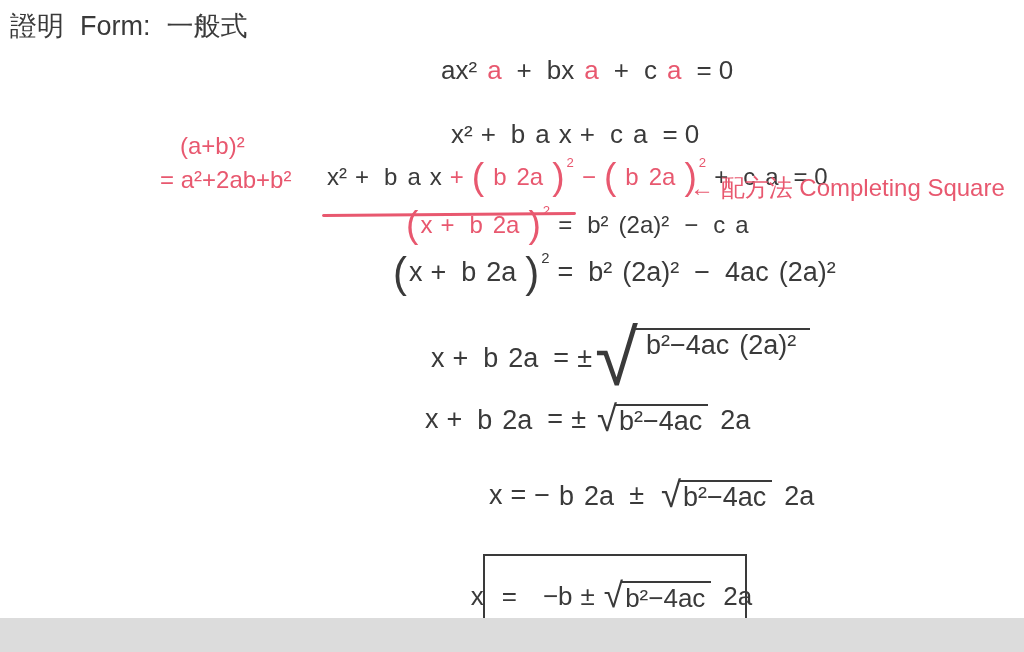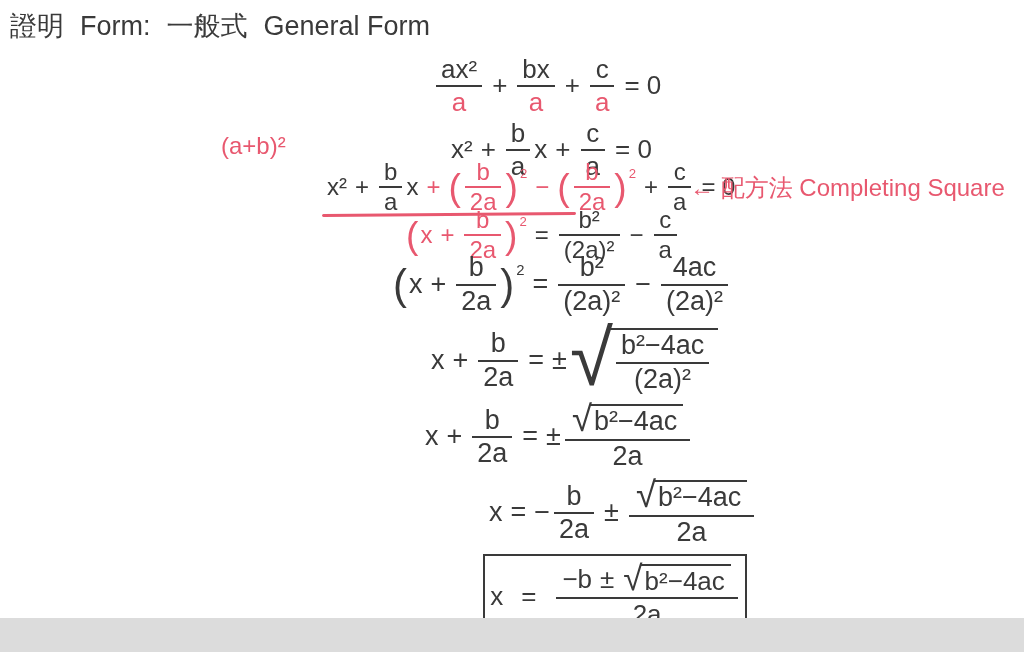--- a/index.html
+++ b/index.html
@@ -20,21 +20,21 @@
     line-height: 1.1;
   }
   .row > * { flex: none; }
   .pink { color: var(--pink, #e8586f); }
   .grp { display: inline-flex; align-items: center; }
   .op { margin: 0 7px; }
   .tok { margin: 0 1px; }
   
   .frac {
     display: inline-flex;
-    flex-direction: column;
+    flex-direction: row;
     align-items: center;
     text-align: left;
     line-height: 1.02;
     margin: 0 3px;
   }
   .frac .fn, .frac .fd { padding: 0 5px; }
   .frac .fb {
     display: block; width: 100%; height: 0;
     border: 0; border-top: 2.5px solid currentColor;
     margin: 2px 0;
@@ -68,21 +68,20 @@
 </style>
 </head>
 <body>
 
 <div class="page">
 
   <div class="row" style="left:10px; top:12px; font-size:27px; gap:16px;">
     <span>證明</span>
     <span>Form:</span>
     <span>一般式</span>
-    <span>General Form</span>
   </div>
 
   <div class="row" style="left:433px; top:56px; font-size:26px;">
     <span class="frac">
       <span class="fn">ax²</span>
       <i class="fb"></i>
       <span class="fd pink">a</span>
     </span>
     <span class="op">+</span>
     <span class="frac">
@@ -110,21 +109,22 @@
     <span class="tok">x</span>
     <span class="op">+</span>
     <span class="frac">
       <span class="fn">c</span>
       <i class="fb"></i>
       <span class="fd">a</span>
     </span>
     <span class="op">= 0</span>
   </div>
 
-  <div class="note pink" style="left:180px; top:132px; font-size:24px;margin-left:41px;">(a+b)²</div>
+  <div class="note pink" style="left:180px; top:132px; font-size:24px;">(a+b)²</div>
+  <div class="note pink" style="left:160px; top:166px; font-size:24px;">= a²+2ab+b²</div>
 
   <div class="row" style="left:326px; top:160px; font-size:24px;">
     <span class="tok">x²</span>
     <span class="op">+</span>
     <span class="frac">
       <span class="fn">b</span>
       <i class="fb"></i>
       <span class="fd">a</span>
     </span>
     <span class="tok">x</span>

